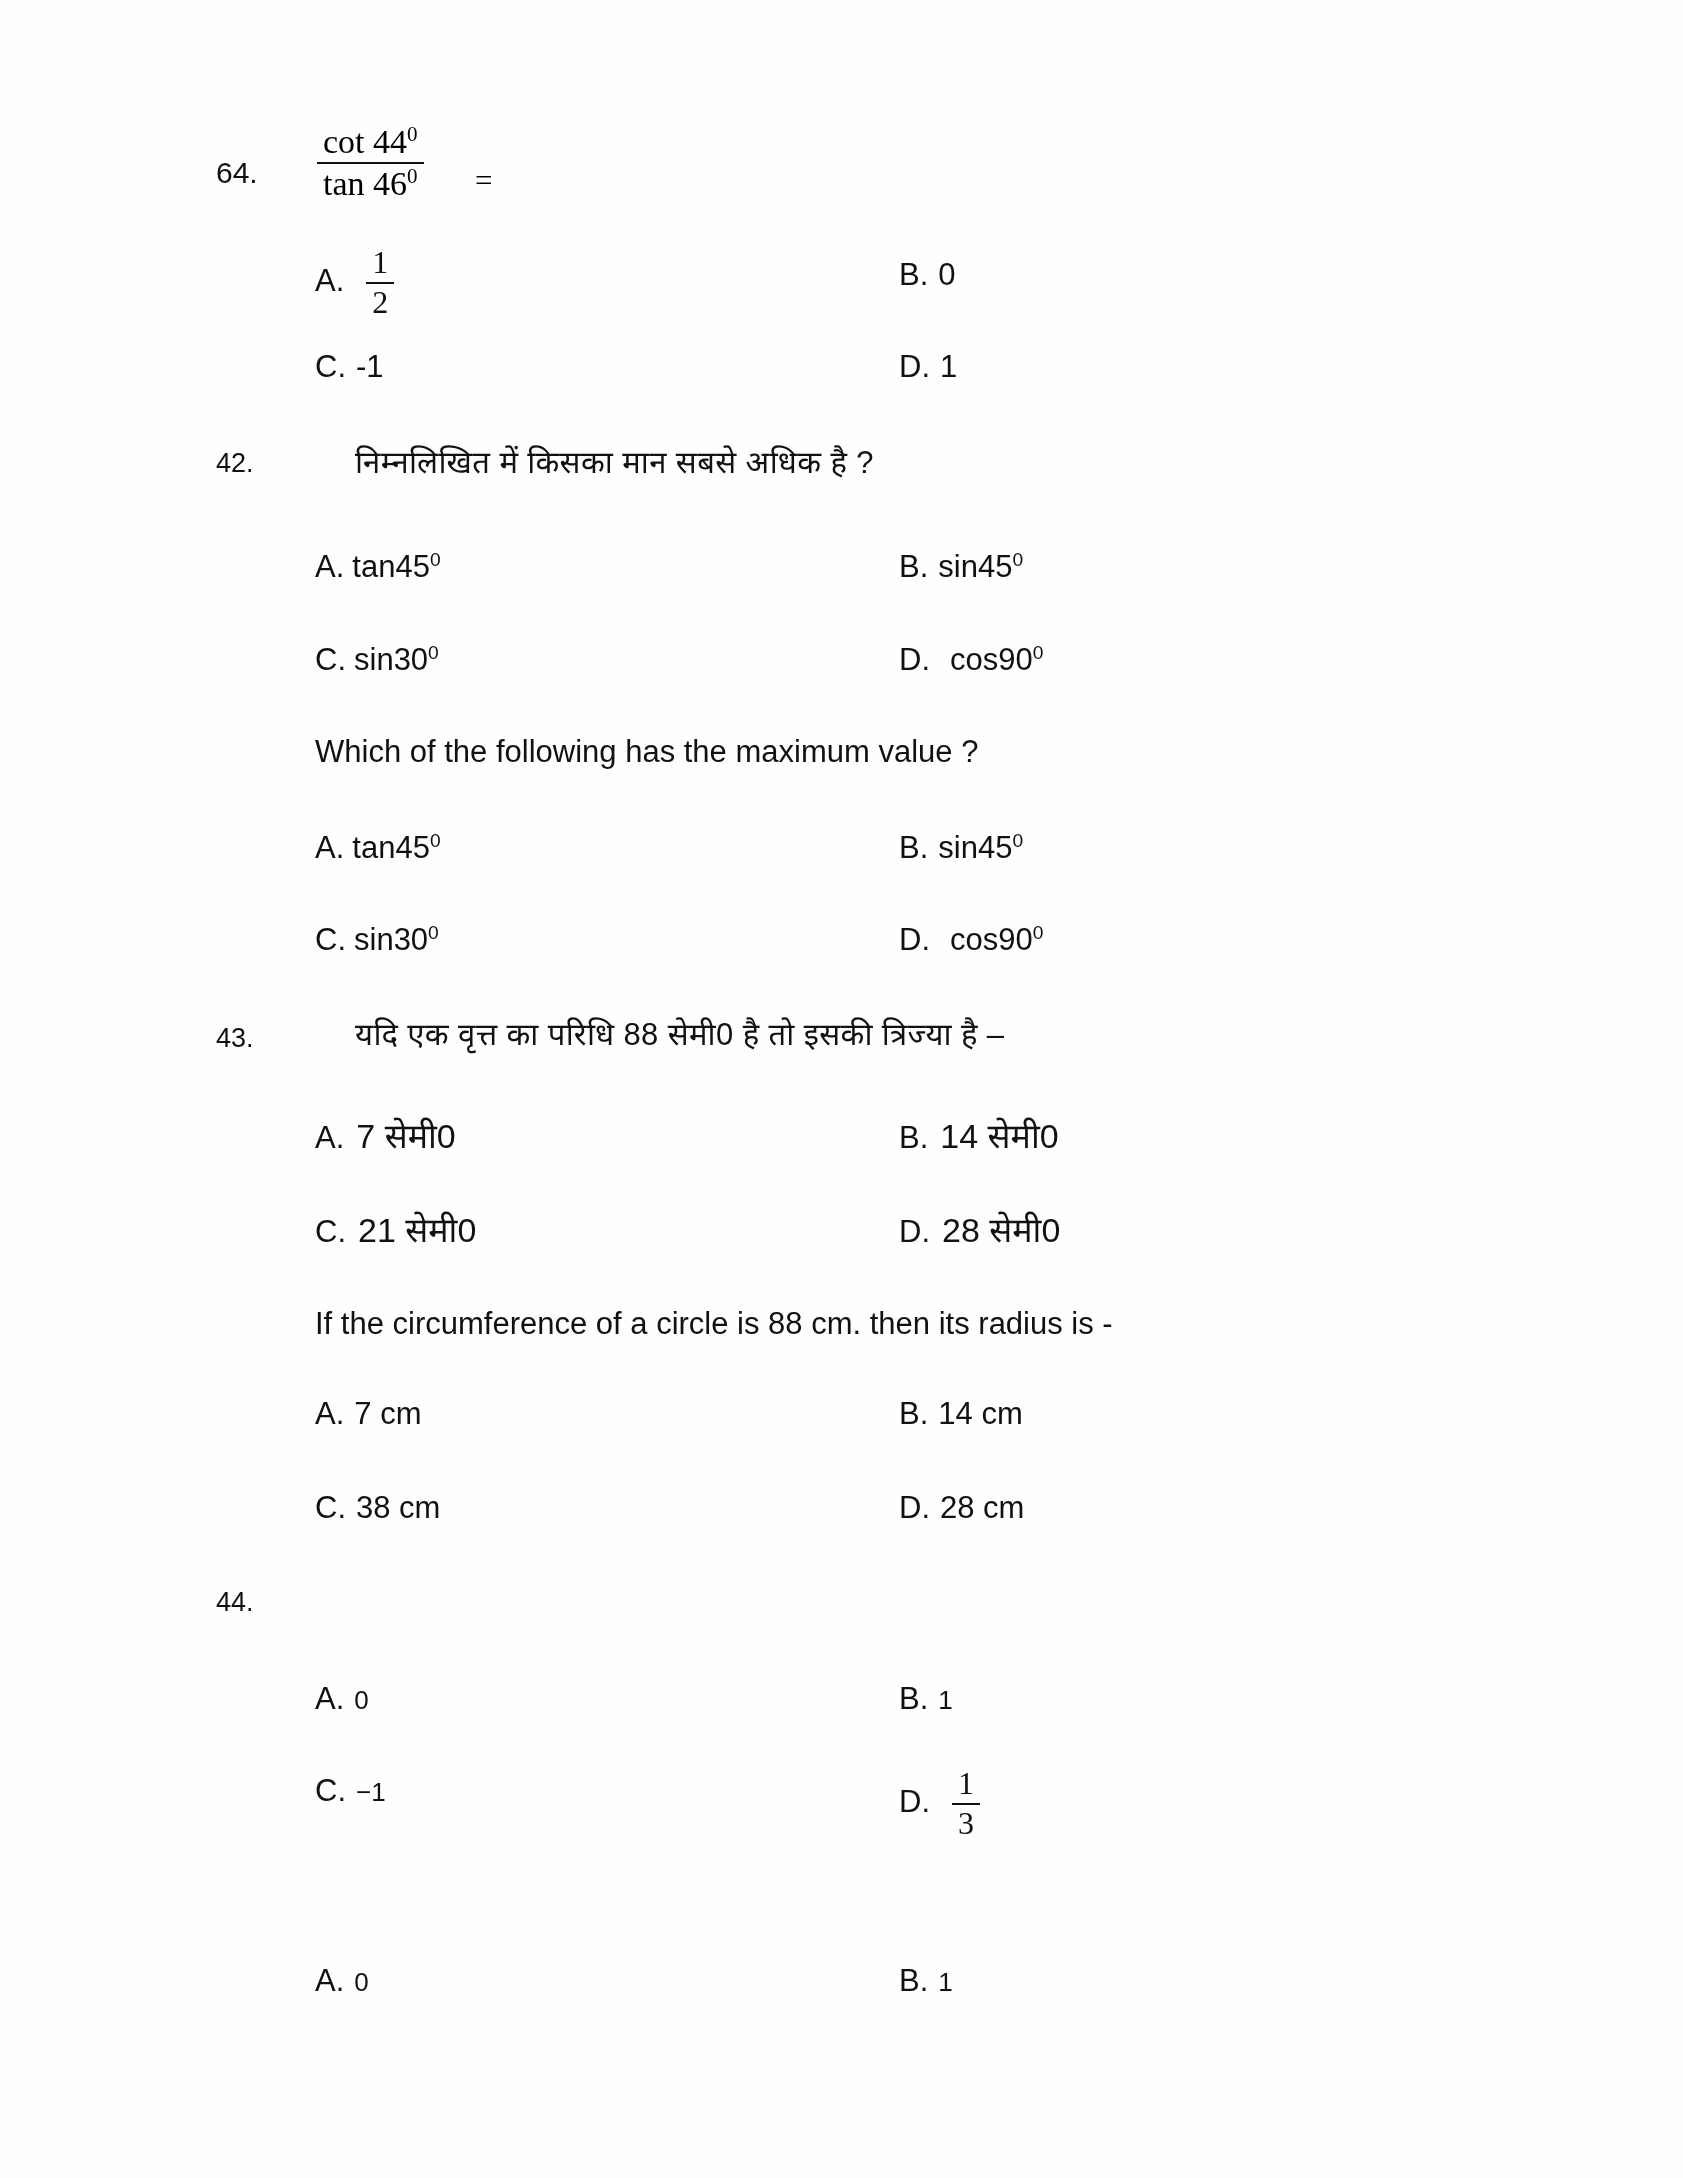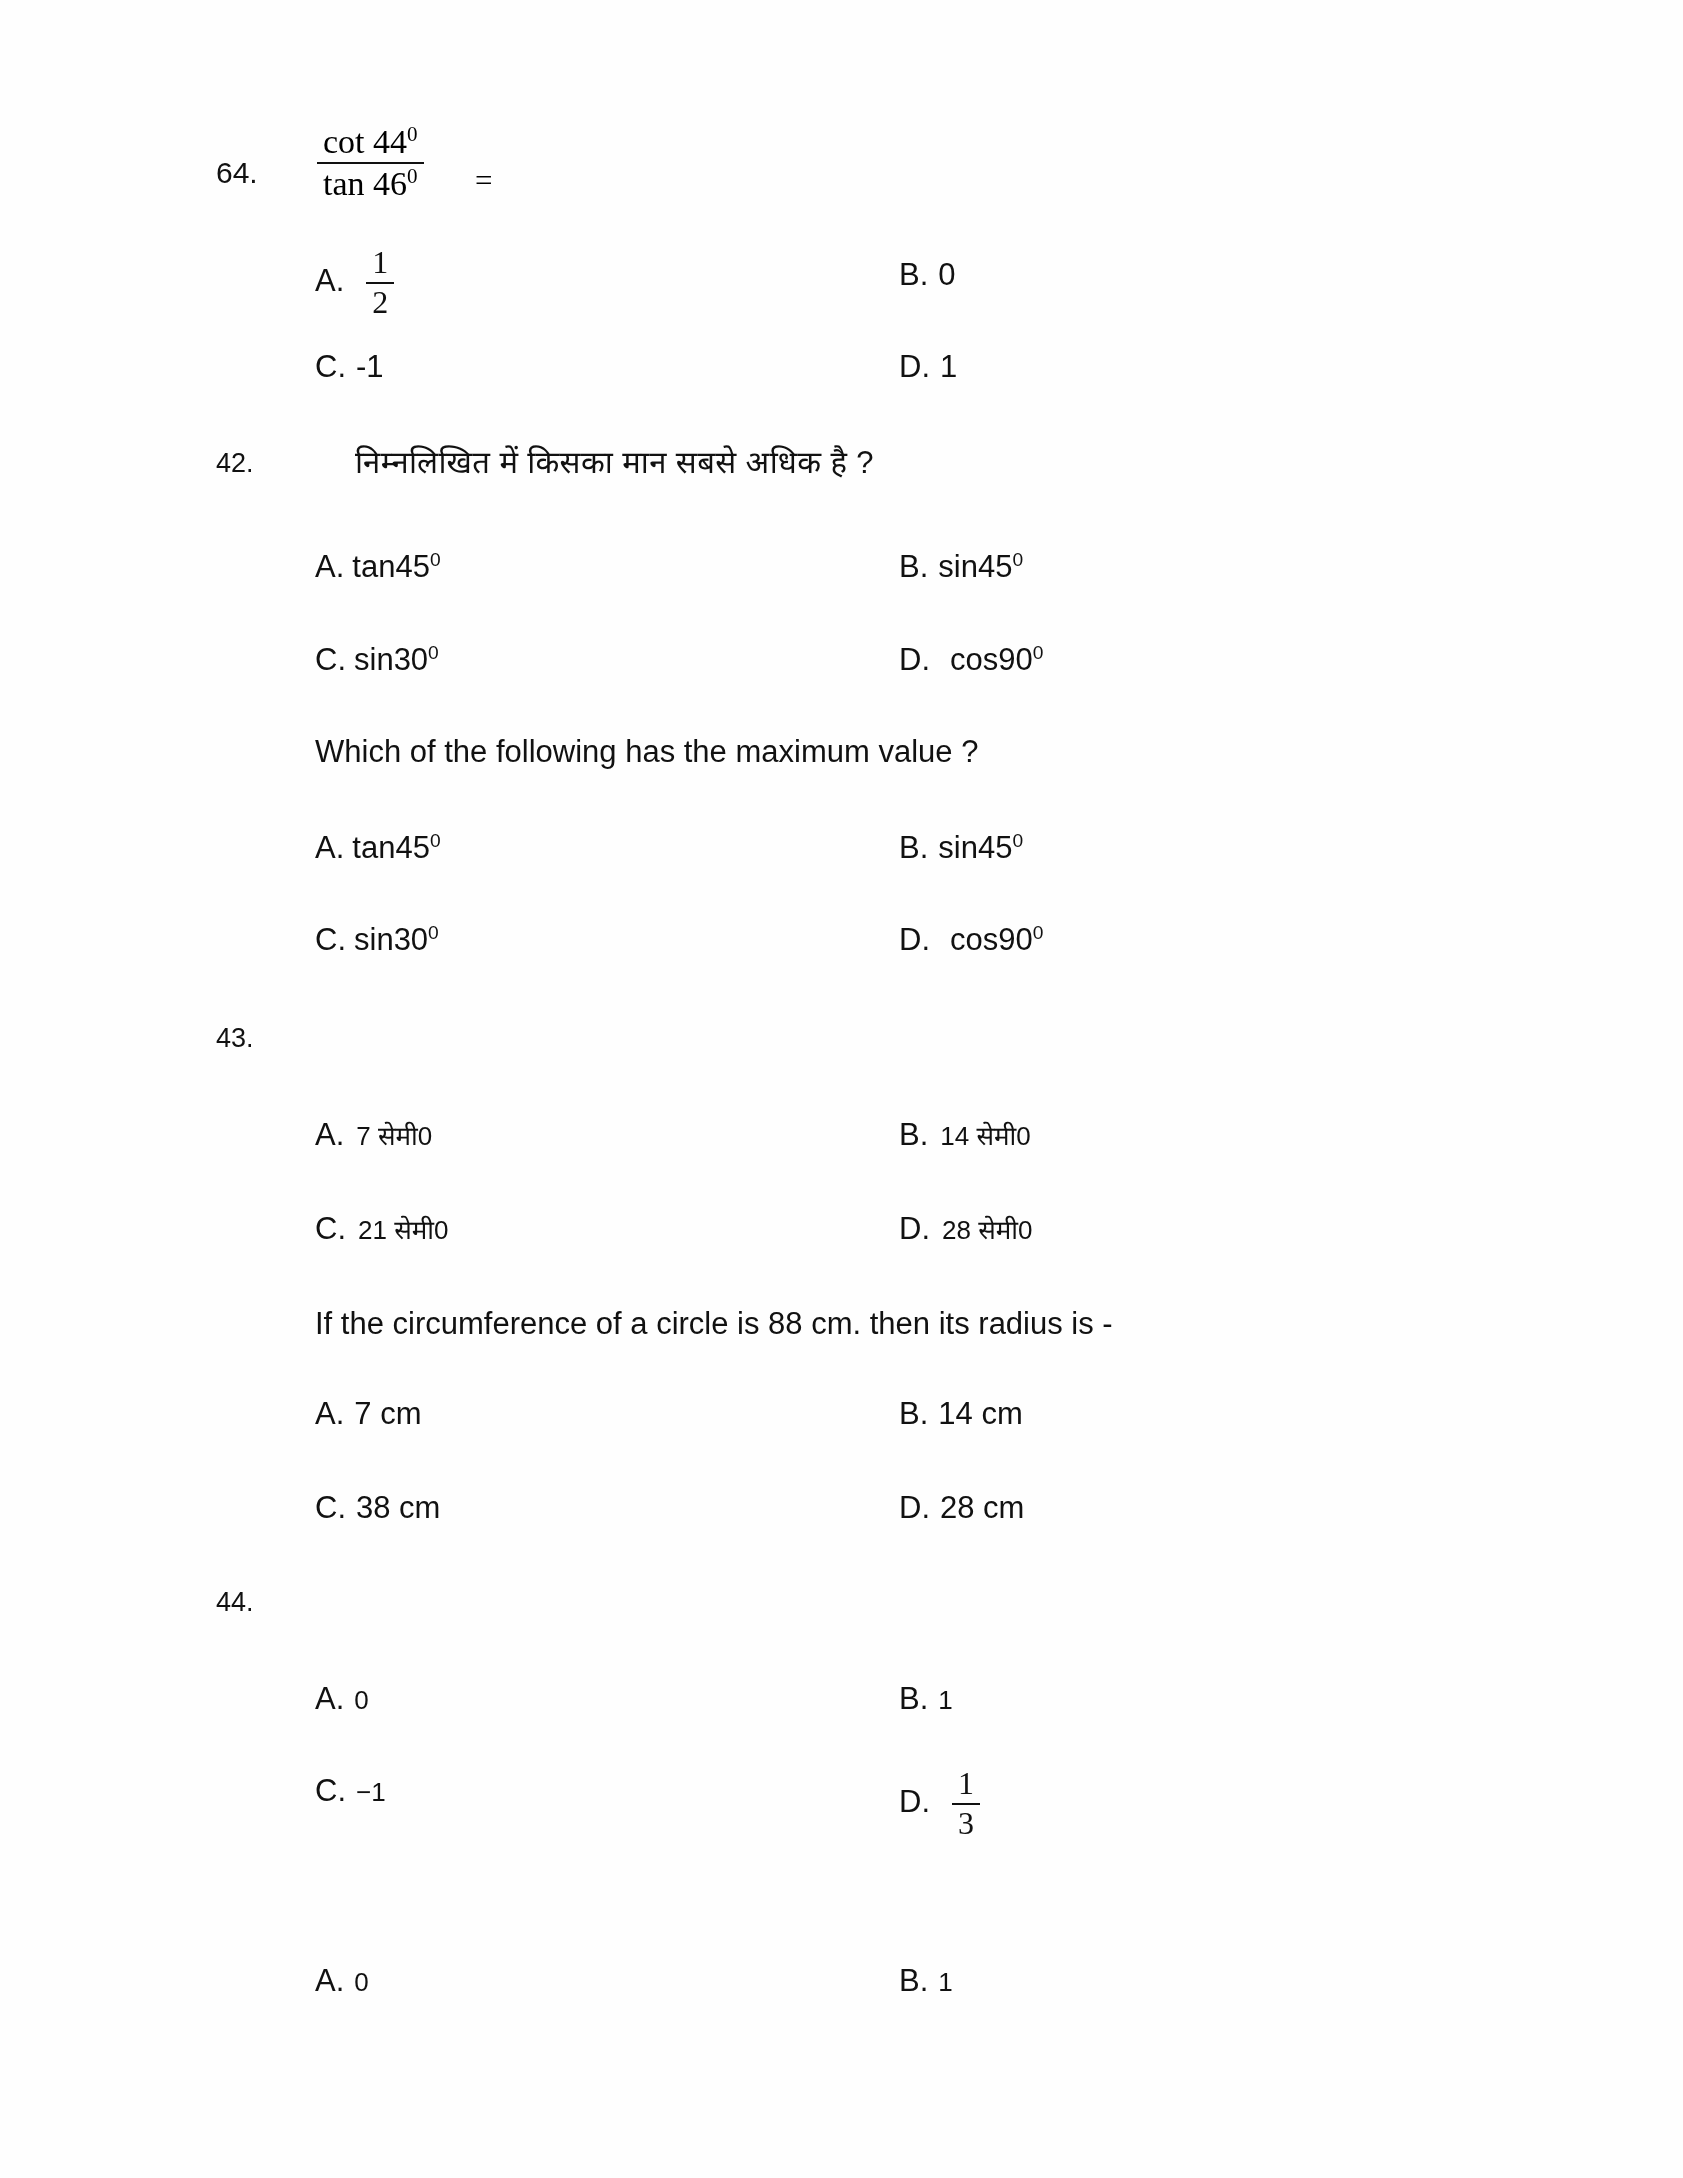--- a/index.html
+++ b/index.html
@@ -63,21 +63,21 @@
   .opt .lbl {
     font-size: 31px;
   }
   .opt .val {
     margin-left: 10px;
   }
   .opt .val.sm {
     font-size: 26px;
   }
   .opt .val.hin {
-    font-size: 26px;
+    font-size: 34px;
     margin-left: 12px;
     text-align: right;
   }
 
   .colA { left: 315px; }
   .colB { left: 899px; }
 
   
   sup.deg {
     font-size: 0.62em;
@@ -188,20 +188,21 @@
   <div class="opt colA" style="top:924px;">
     <span class="lbl">C.</span>
     <span class="val" style="margin-left:8px;"><span>sin30</span><sup class="deg">0</sup></span>
   </div>
   <div class="opt colB" style="top:924px;">
     <span class="lbl">D.</span>
     <span class="val" style="margin-left:20px;"><span>cos90</span><sup class="deg">0</sup></span>
   </div>
 
   <div class="qnum small" style="top:1025px;">43.</div>
+  <div class="qtext hindi" style="top:1016px;">यदि एक वृत्त का परिधि 88 सेमी0 है तो इसकी त्रिज्या है –</div>
 
   <div class="opt colA" style="top:1119px;">
     <span class="lbl">A.</span>
     <span class="val hin">7 सेमी0</span>
   </div>
   <div class="opt colB" style="top:1119px;">
     <span class="lbl">B.</span>
     <span class="val hin">14 सेमी0</span>
   </div>
   <div class="opt colA" style="top:1213px;">

